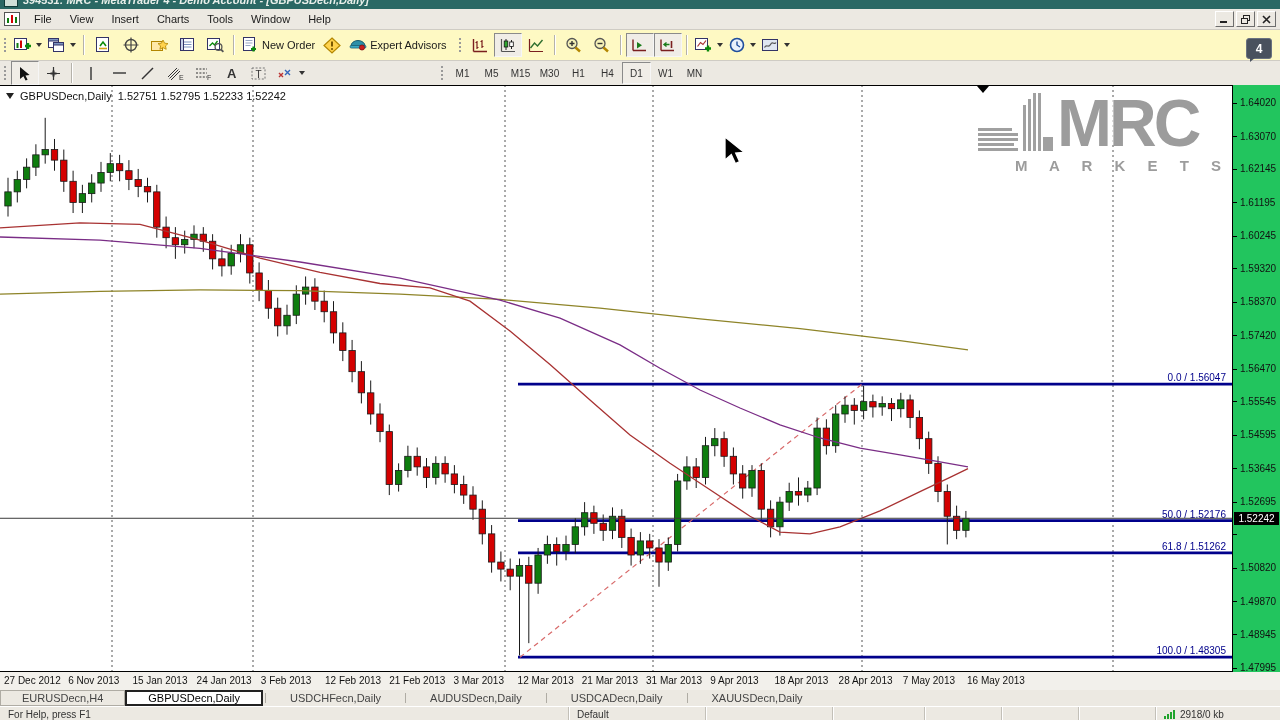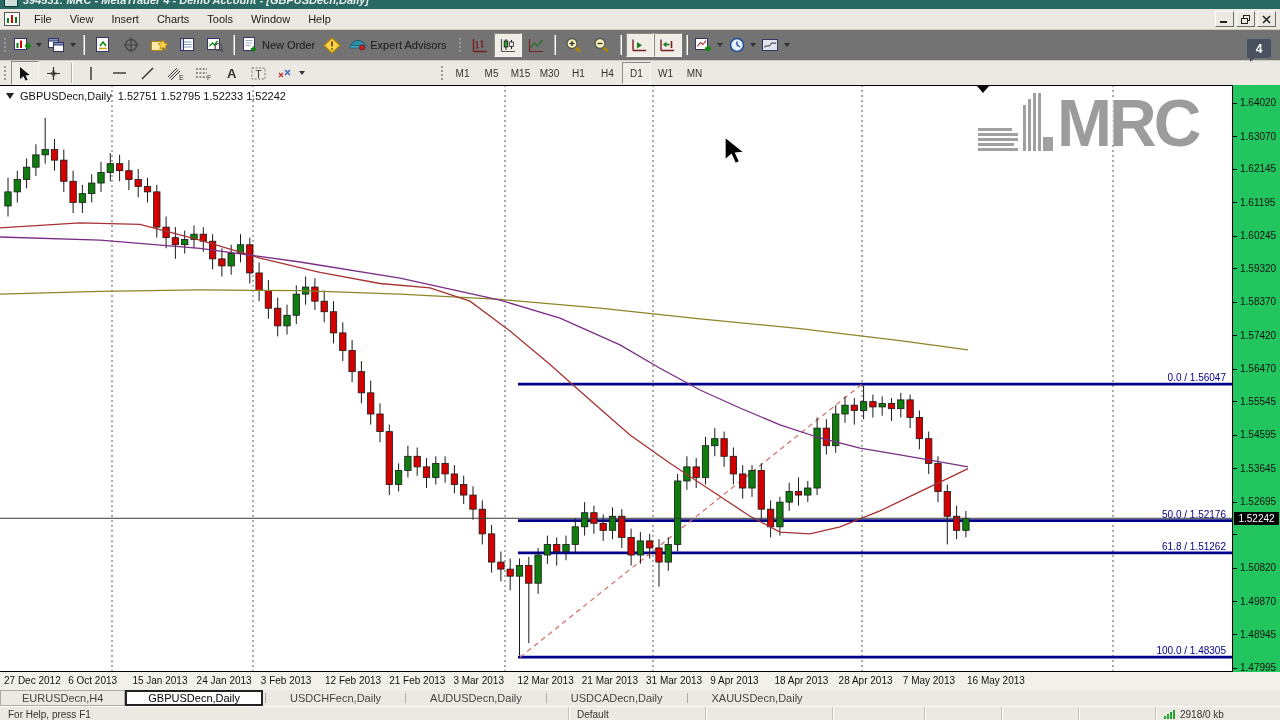--- a/index.html
+++ b/index.html
@@ -12,21 +12,21 @@
   .tico{width:12px;height:11px;background:#CFE0D8;border:1px solid #0F3B38;display:inline-block;}
   
   .menubar{position:absolute;left:0;top:9px;width:1280px;height:20px;background:#ECE9E2;border-bottom:1px solid #CFCCC4;
        display:flex;align-items:center;font-size:11px;color:#1a1a1a;}
   .mdiicon{width:18px;height:16px;margin:0 4px 0 3px;display:flex;align-items:center;justify-content:center;}
   .menu-item{padding:2px 9px;cursor:default;}
   .winbtns{margin-left:auto;display:flex;gap:2px;margin-right:4px;}
   .winbtn{width:17px;height:14px;background:#ECE9E2;border:1px solid;border-color:#ffffff #6d6d6d #6d6d6d #ffffff;
        display:flex;align-items:center;justify-content:center;}
   
-  .toolbar1{position:absolute;left:0;top:30px;width:1280px;height:30px;background:#737373;border-bottom:1px solid #CFCCC4;
+  .toolbar1{position:absolute;left:0;top:30px;width:1280px;height:30px;background:#fef9c3;border-bottom:1px solid #CFCCC4;
        display:flex;align-items:center;}
   .toolbar2{position:absolute;left:0;top:61px;width:1280px;height:24px;background:#ECE9E2;border-bottom:1px solid #B8B5AD;
        display:flex;align-items:center;}
   .grip{width:5px;height:18px;margin:0 3px;background-image:radial-gradient(#9a9a9a 35%,transparent 40%);
        background-size:4px 4px;background-position:0 1px;}
   .tsep{width:1px;height:20px;background:#b5b2aa;border-right:1px solid #fff;margin:0 4px;}
   .tbtn{height:22px;min-width:22px;display:flex;align-items:center;justify-content:center;gap:3px;
        padding:0 2px;border:1px solid transparent;color:#1a1a1a;font-size:11px;cursor:default;}
   .tbtn.boxed{border:1px solid;border-color:#8a8a8a #f6f6f6 #f6f6f6 #8a8a8a;background:#F0EDE7;}
   .caret{width:0;height:0;border-left:3px solid transparent;border-right:3px solid transparent;border-top:4px solid #333;margin-left:2px;}
@@ -372,20 +372,21 @@
           <span class="wm-vbars">
               <i style="height:46px"></i>
               <i style="height:52px"></i>
               <i style="height:58px"></i>
               <i style="height:58px"></i>
               <i style="height:14px;width:10px"></i>
             </span>
         </span>
         <span class="wm-text">MRC</span>
       </div>
+      <div class="wm-sub">M A R K E T S</div>
     </div>
     <svg id="plot" width="1233" height="587">
         <g>
           <line x1="112" y1="0" x2="112" y2="587" stroke="#555" stroke-width="1" stroke-dasharray="2 3"></line>
           <line x1="253" y1="0" x2="253" y2="587" stroke="#555" stroke-width="1" stroke-dasharray="2 3"></line>
           <line x1="505" y1="0" x2="505" y2="587" stroke="#555" stroke-width="1" stroke-dasharray="2 3"></line>
           <line x1="653" y1="0" x2="653" y2="587" stroke="#555" stroke-width="1" stroke-dasharray="2 3"></line>
           <line x1="862" y1="0" x2="862" y2="587" stroke="#555" stroke-width="1" stroke-dasharray="2 3"></line>
           <line x1="1113" y1="0" x2="1113" y2="587" stroke="#555" stroke-width="1" stroke-dasharray="2 3"></line>
         </g>
@@ -658,21 +659,21 @@
         <span class="pdash" style="top: 549.021px;"></span>
         <span class="ptick" style="top: 543.521px;">1.48945</span>
         <span class="pdash" style="top: 582.516px;"></span>
         <span class="ptick" style="top: 577.016px;">1.47995</span>
         <span class="pricebox" style="top: 426.778px;">1.52242</span>
       </div>
   </div>
 
   <div class="dateaxis" id="dateaxis">
       <span class="dlabel" style="left: 4px;">27 Dec 2012</span>
-      <span class="dlabel" style="left: 68.2px;">6 Oct 2013</span>
+      <span class="dlabel" style="left: 68.2px;">6 Nov 2013</span>
       <span class="dlabel" style="left: 132.4px;">15 Jan 2013</span>
       <span class="dlabel" style="left: 196.6px;">24 Jan 2013</span>
       <span class="dlabel" style="left: 260.8px;">3 Feb 2013</span>
       <span class="dlabel" style="left: 325px;">12 Feb 2013</span>
       <span class="dlabel" style="left: 389.2px;">21 Feb 2013</span>
       <span class="dlabel" style="left: 453.4px;">3 Mar 2013</span>
       <span class="dlabel" style="left: 517.6px;">12 Mar 2013</span>
       <span class="dlabel" style="left: 581.8px;">21 Mar 2013</span>
       <span class="dlabel" style="left: 646px;">31 Mar 2013</span>
       <span class="dlabel" style="left: 710.2px;">9 Apr 2013</span>

